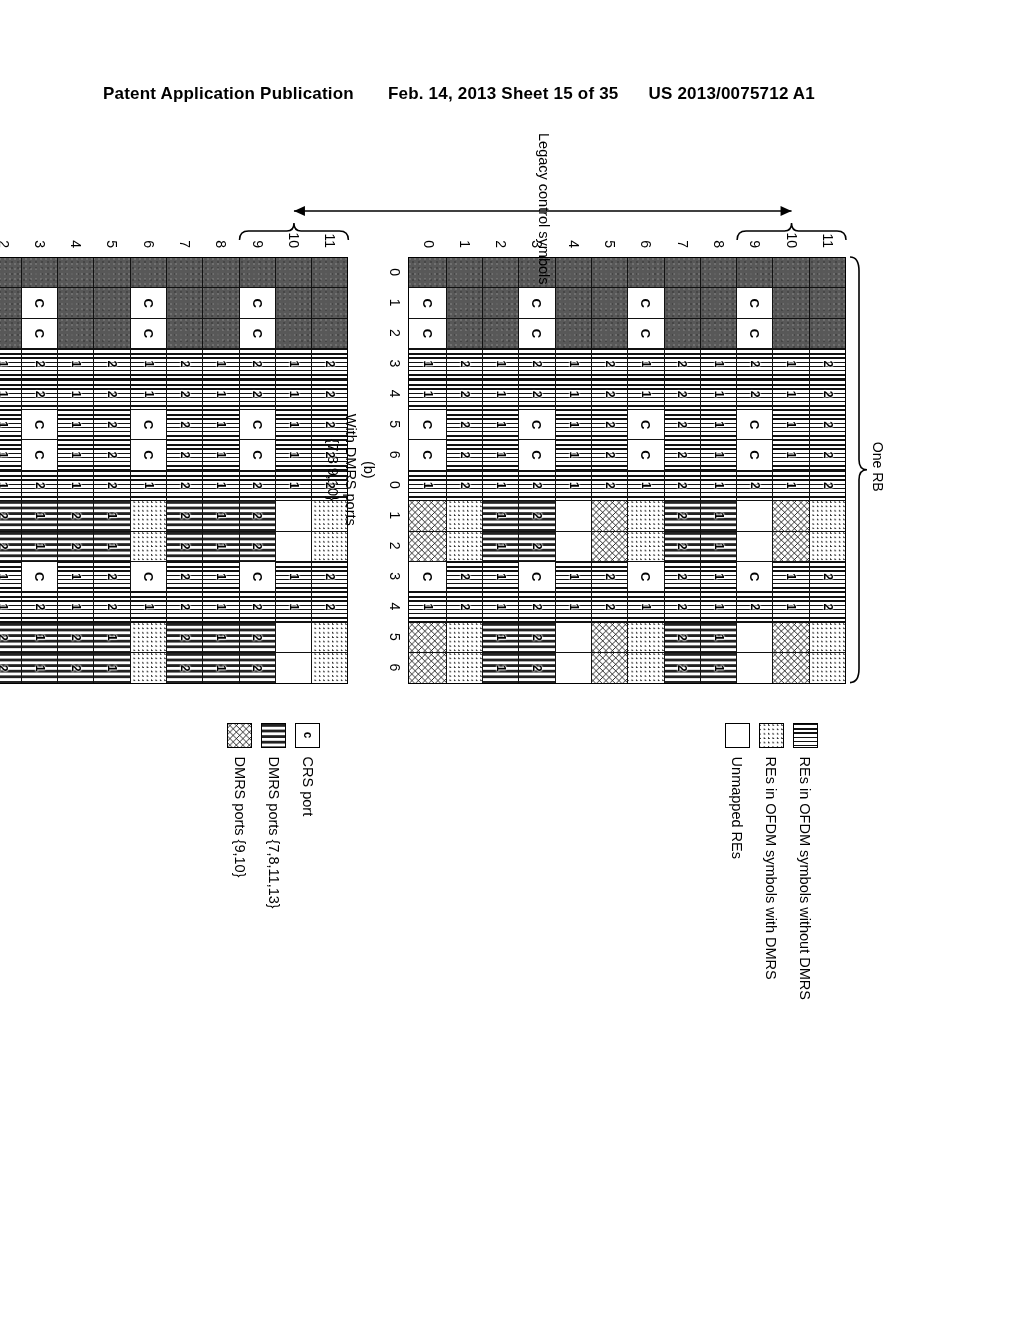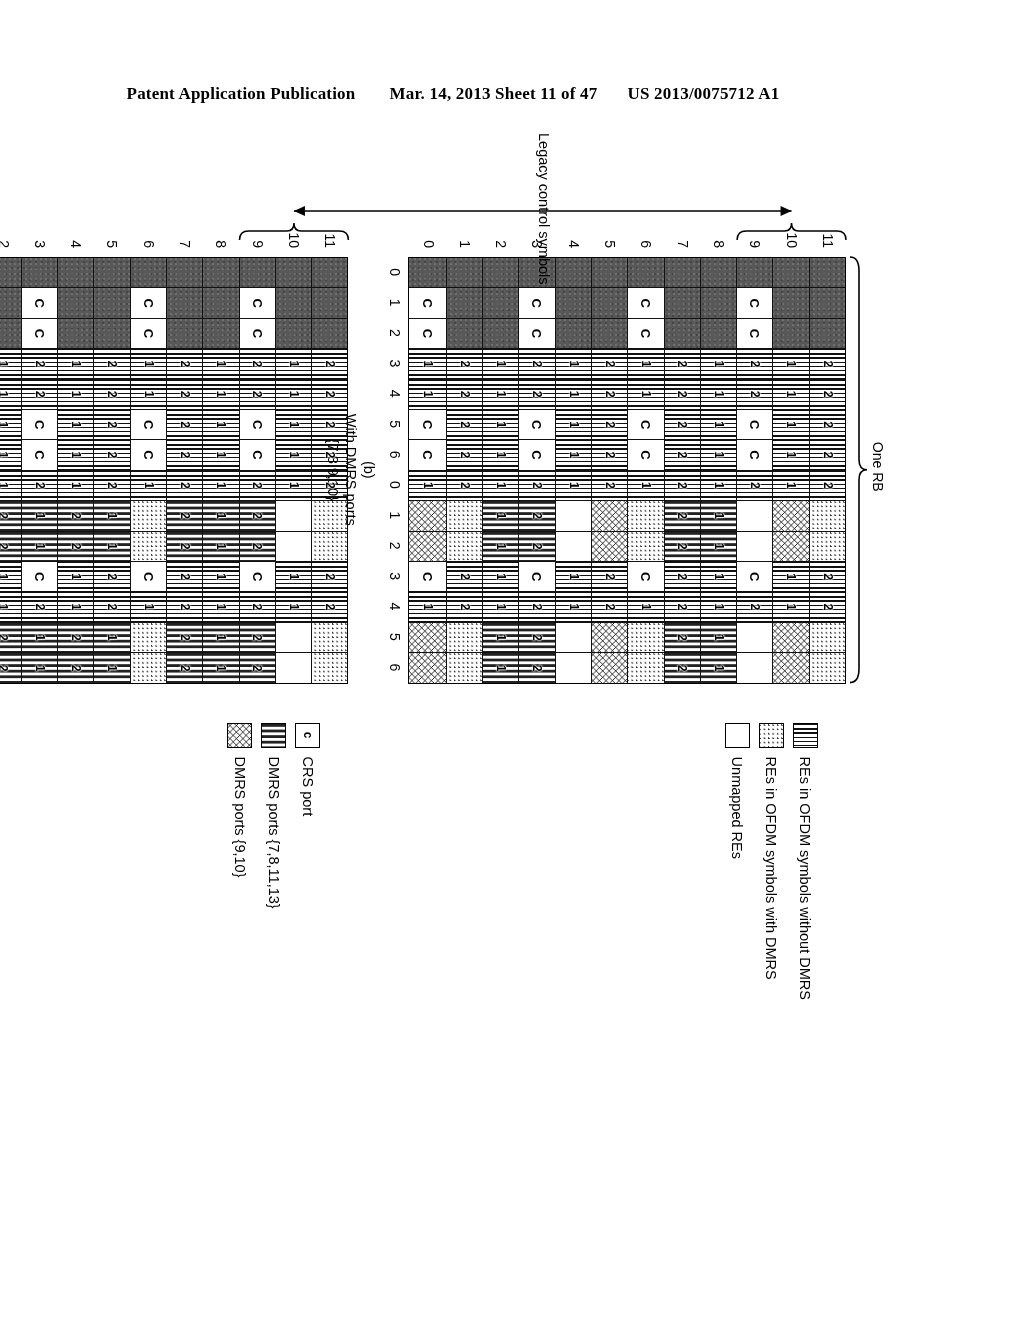--- a/index.html
+++ b/index.html
@@ -1,20 +1,20 @@
 <!DOCTYPE html>
 <html><head>
 <meta charset="utf-8">
 <style>
   html,body{margin:0;padding:0;background:#fff;}
   body{width:1024px;height:1320px;position:relative;font-family:"Liberation Sans",sans-serif;overflow:hidden;}
 
   
-  #pub-header{position:absolute;left:6px;top:84px;width:894px;
-    font-family:Liberation Serif, serif;font-weight:bold;font-size:17px;color:#000;
+  #pub-header{position:absolute;left:12px;top:84px;width:894px;
+    font-family:Liberation Sans, sans-serif;font-weight:bold;font-size:17px;color:#000;
     display:flex;justify-content:center;align-items:baseline;letter-spacing:.2px;}
   #pub-header span{white-space:pre;}
   .hdr-gap1{display:inline-block;width:34px;}
   .hdr-gap2{display:inline-block;width:30px;}
 
   
   
   #figure-rot{
     position:absolute;
     left:512px; top:745px;            
@@ -88,23 +88,23 @@
   .leg-txt{font-size:14.5px;color:#000;white-space:nowrap;}
 
   svg{overflow:visible;}
 </style>
 </head>
 <body>
 
 <div id="pub-header">
   <span>Patent Application Publication</span>
   <span class="hdr-gap1"></span>
-  <span>Mar. 14, 2013</span>
+  <span>Feb. 14, 2013</span>
   <span>&nbsp;</span>
-  <span>Sheet 11 of 47</span>
+  <span>Sheet 15 of 35</span>
   <span class="hdr-gap2"></span>
   <span>US 2013/0075712 A1</span>
 </div>
 
 <div id="figure-rot">
   <div id="figure-inner">
 
     <div class="panel" id="panel-b" style="left: 0px; top: 0px; width: 1060px; height: 740px;">
         <div class="grid" style="--cw: 30.4px; --ch: 36.3px; left: 42px; top: 36px;">
           <div class="cell f-ctrl"></div>

